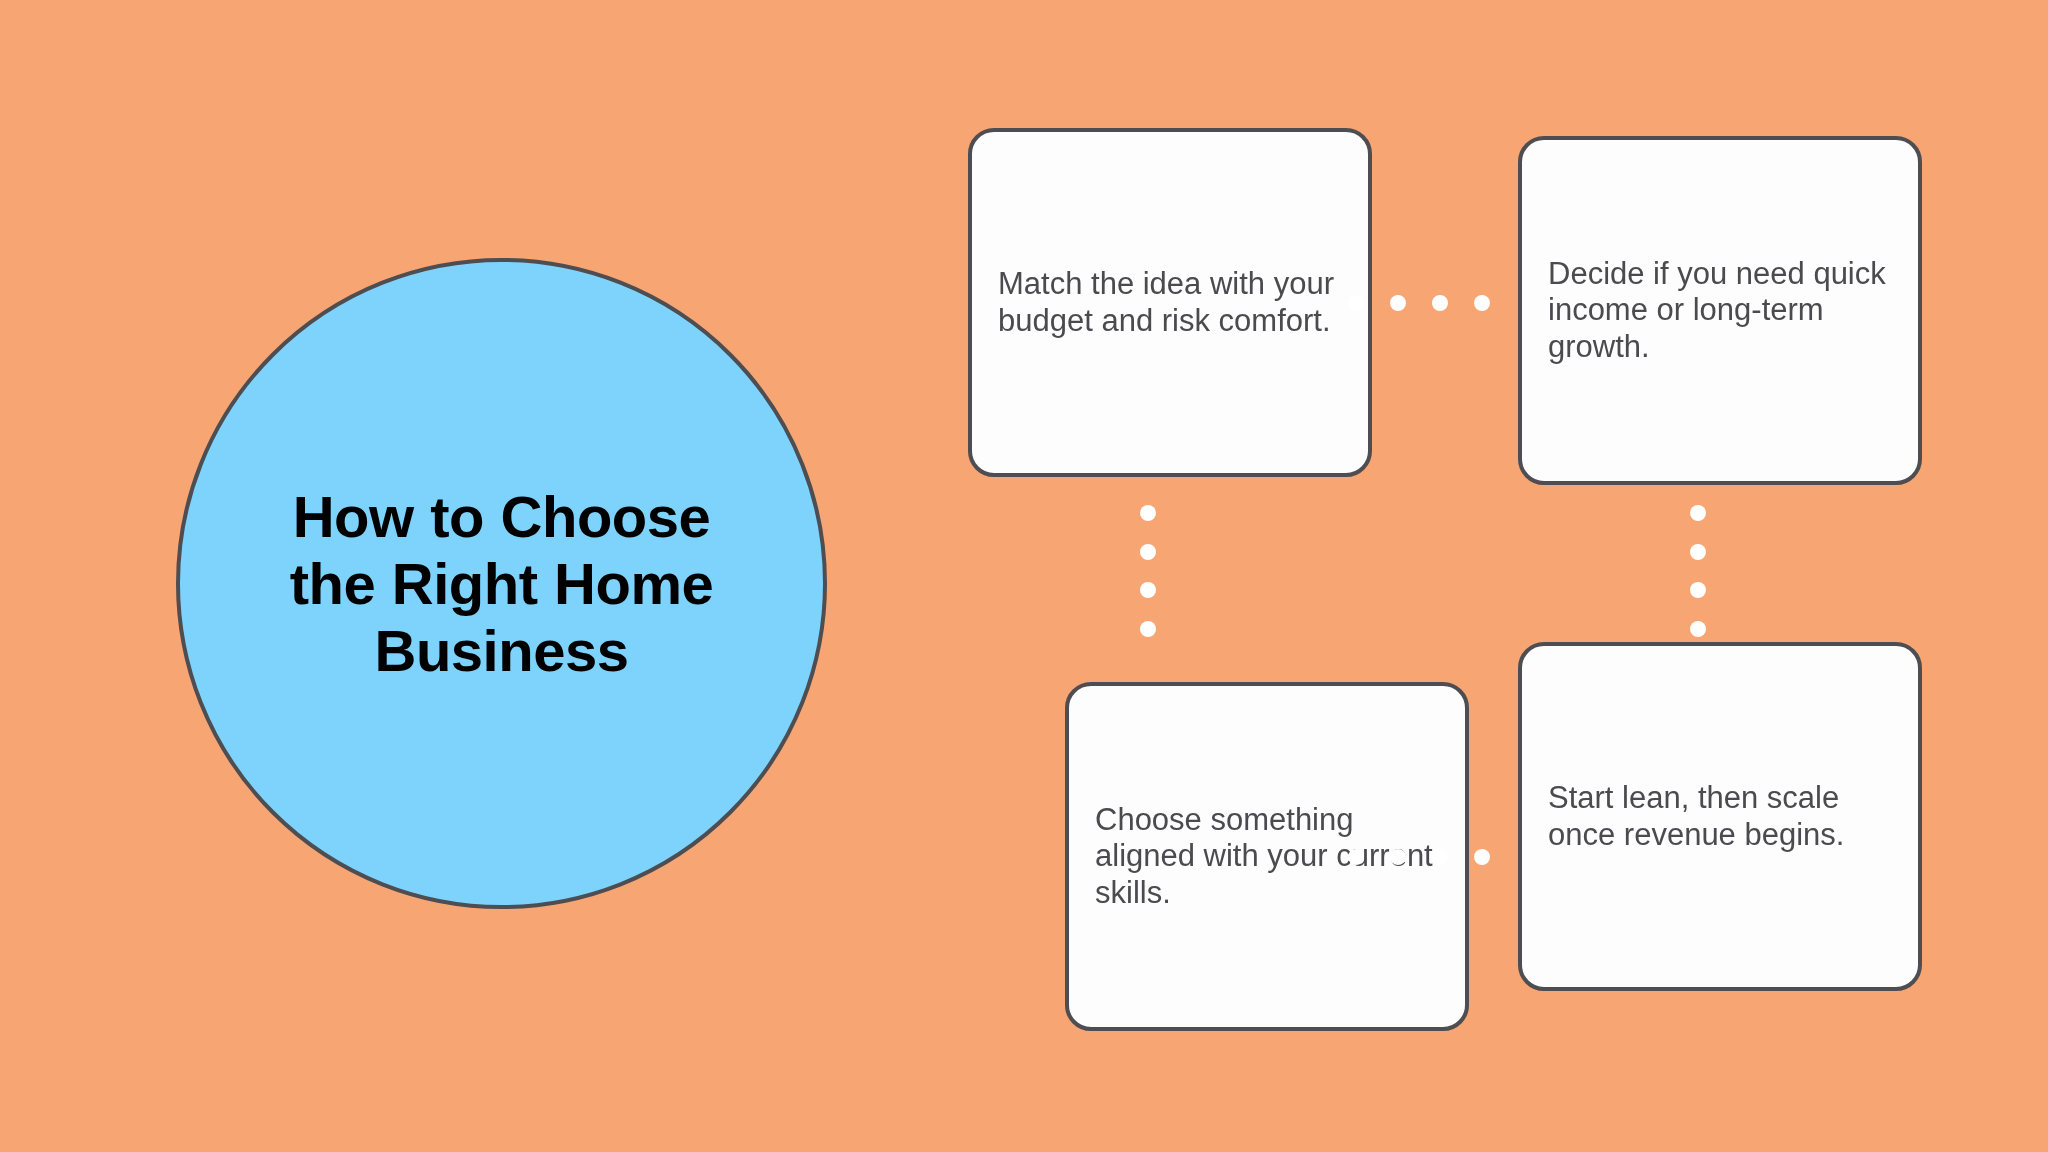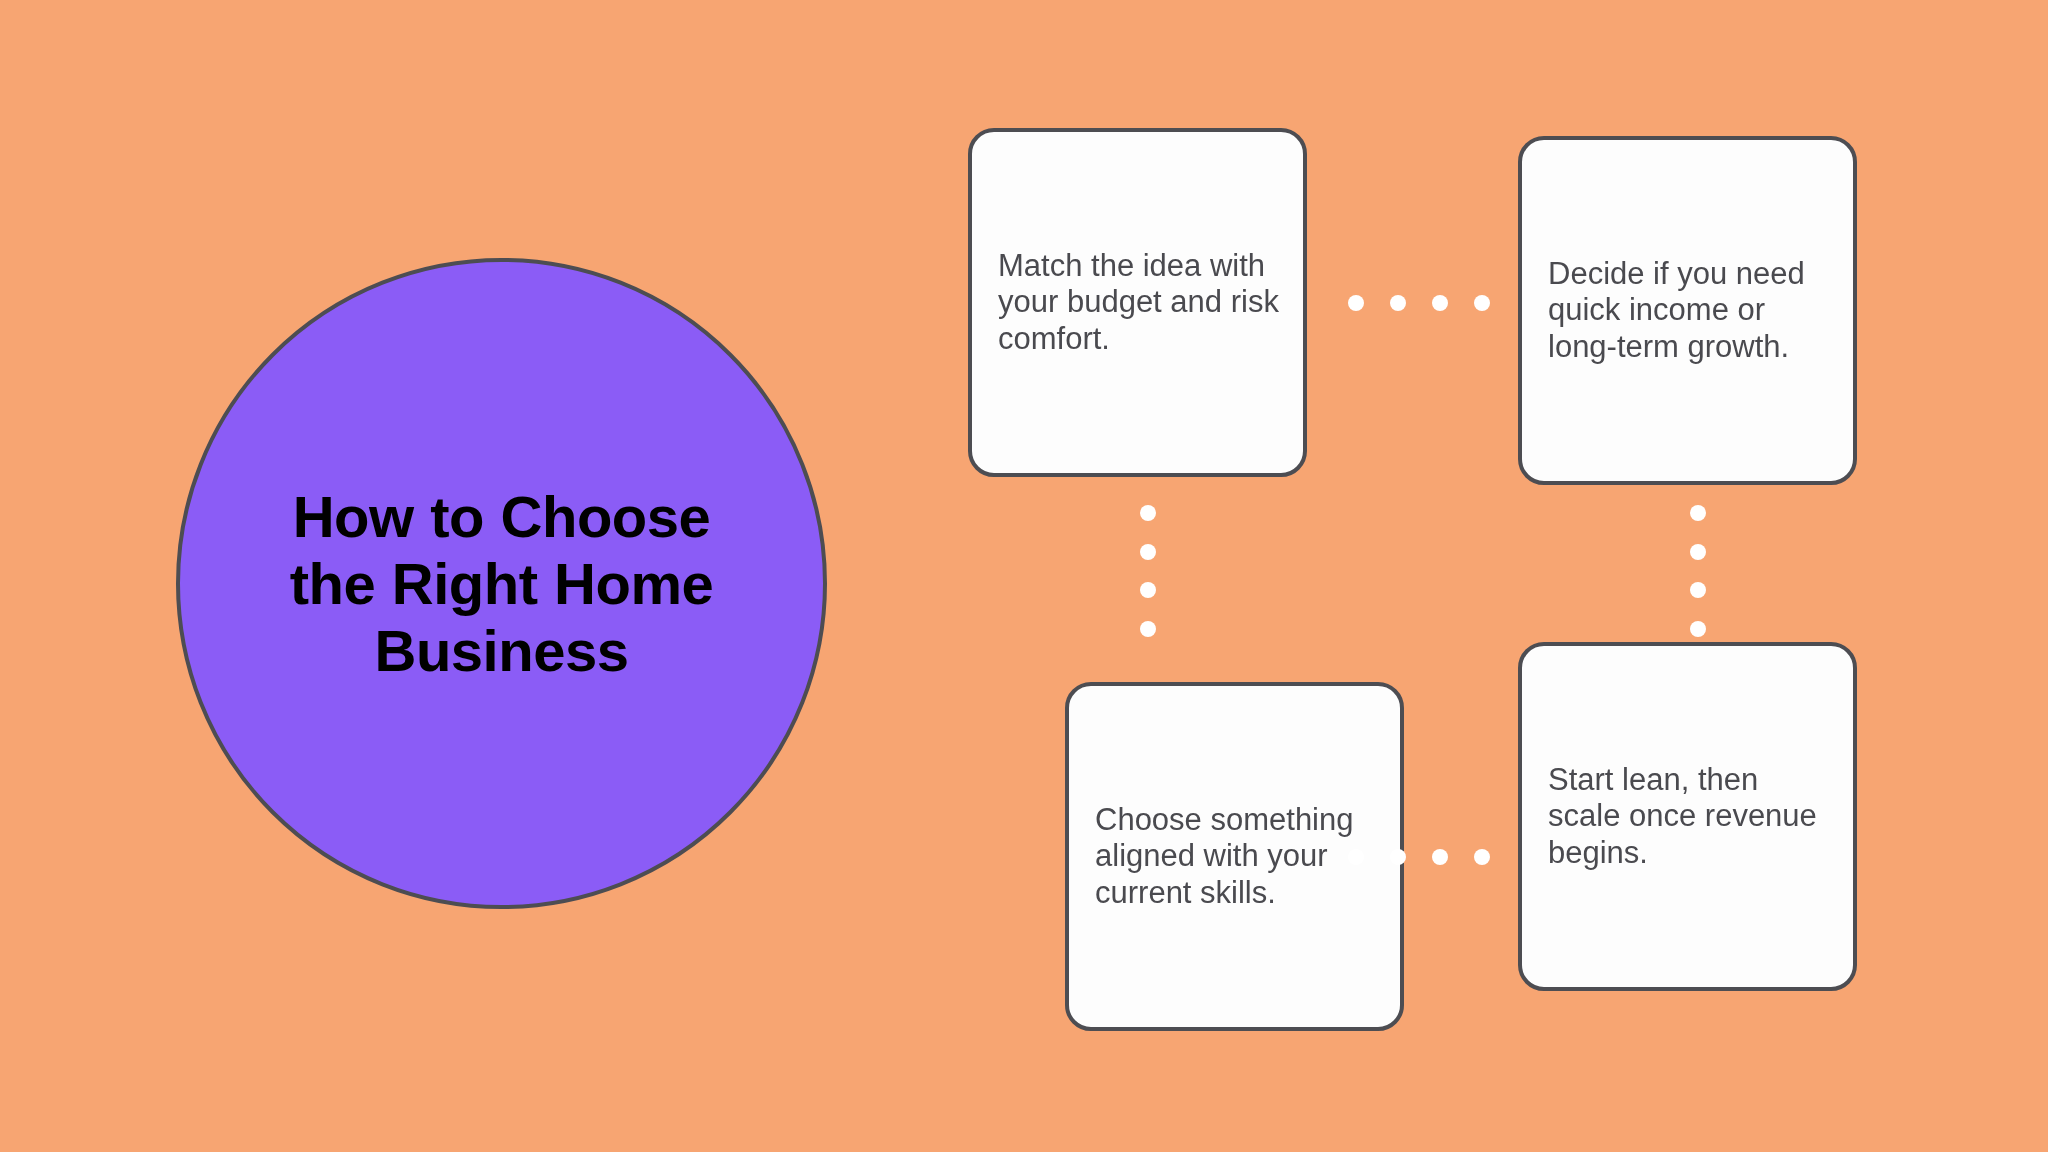--- a/index.html
+++ b/index.html
@@ -17,21 +17,21 @@
   }
 
   
   #hero-circle {
     position: absolute;
     left: 176px;
     top: 258px;
     width: 651px;
     height: 651px;
     border-radius: 50%;
-    background: #8b5cf6;
+    background: #7dd3fc;
     border: 4px solid #4d4d52;
     display: flex;
     align-items: center;
     justify-content: center;
     box-sizing: border-box;
   }
 
   #hero-title {
     font-size: 58px;
     line-height: 1.16;
@@ -39,21 +39,21 @@
     color: #000000;
     text-align: center;
     letter-spacing: -0.5px;
     width: 430px;
     word-spacing: 1px;
   }
 
   
   .card {
     position: absolute;
-    width: 339px;
+    width: 404px;
     height: 349px;
     background: #fdfdfd;
     border: 4px solid #4d4d52;
     border-radius: 26px;
     display: flex;
     align-items: center;
     box-sizing: border-box;
     padding: 0 24px 0 26px;
   }
 

